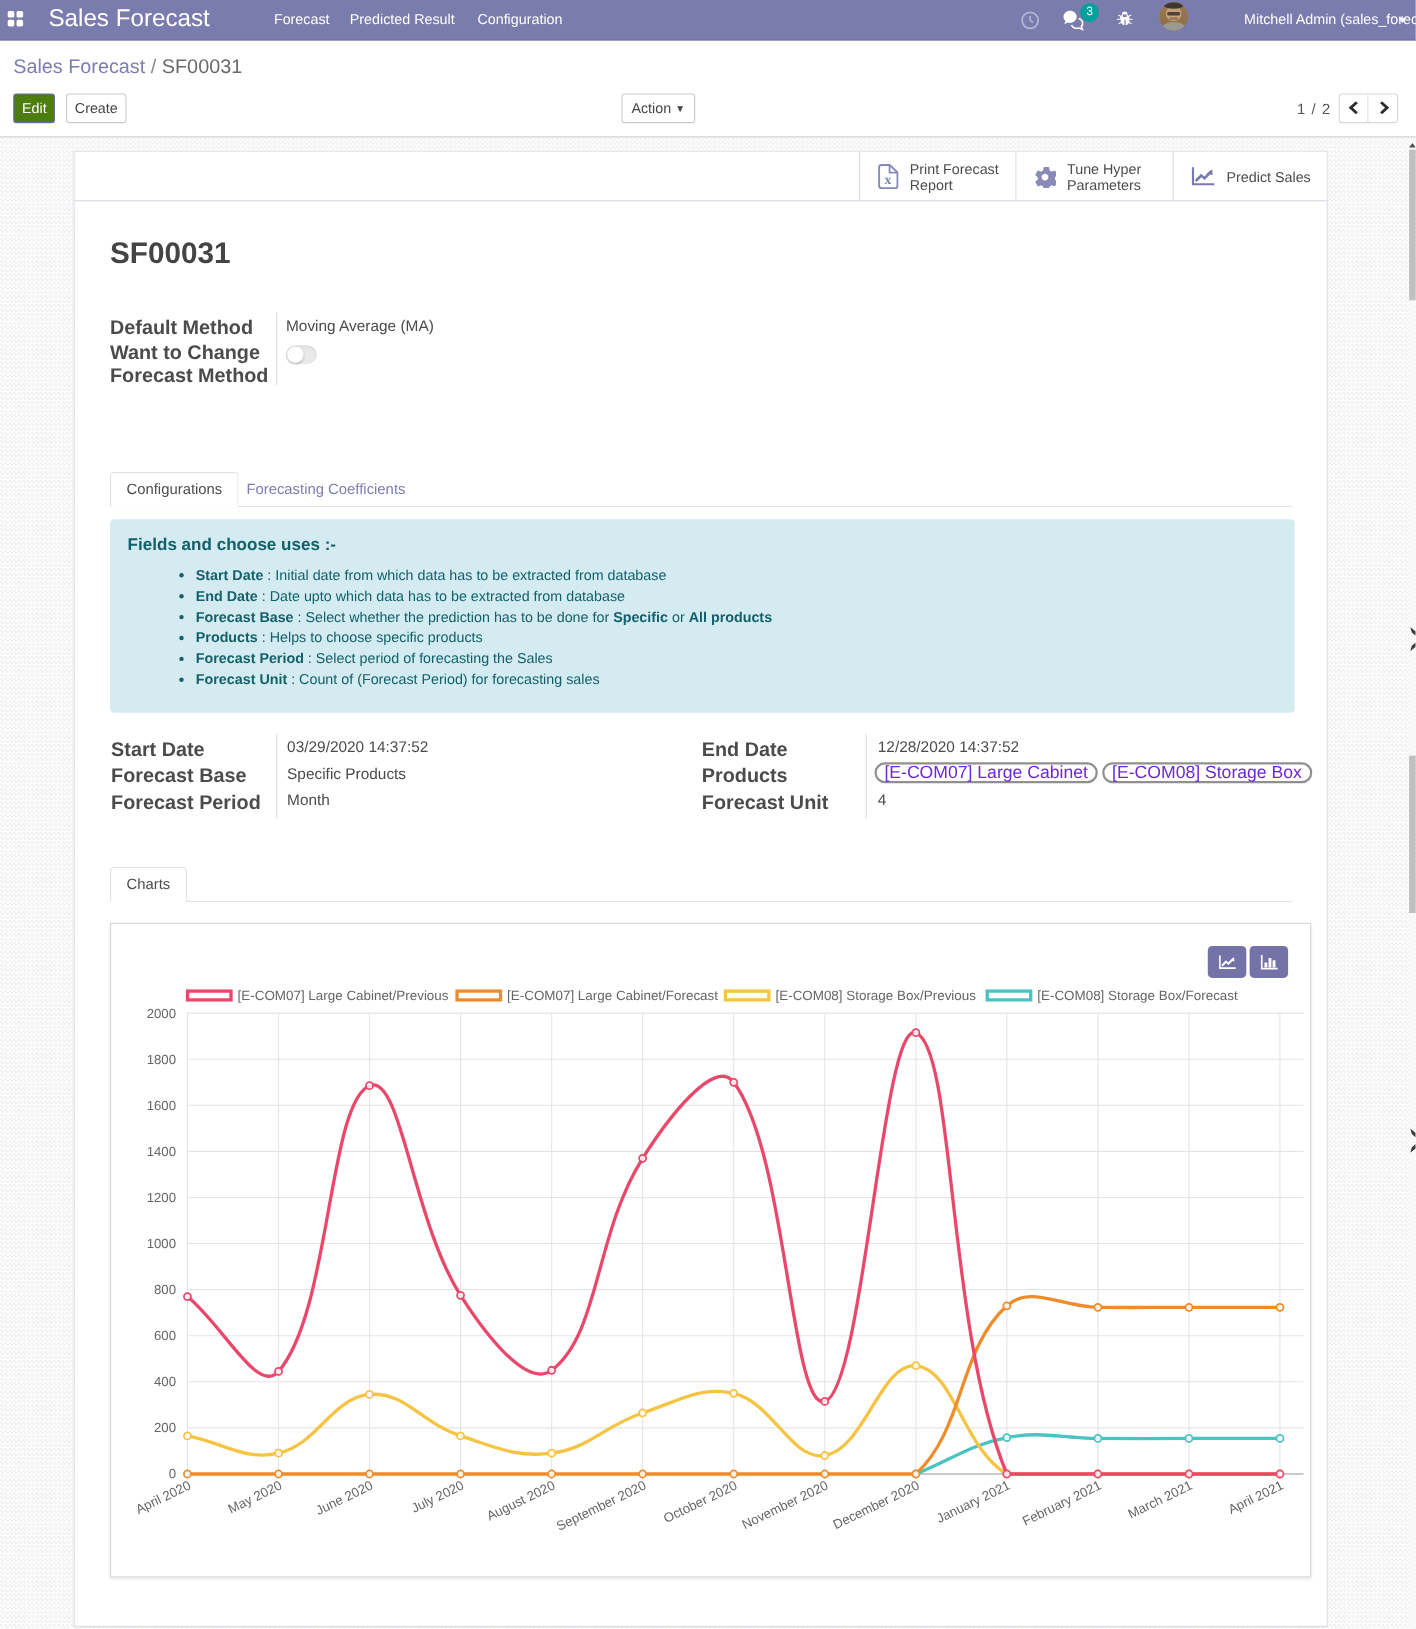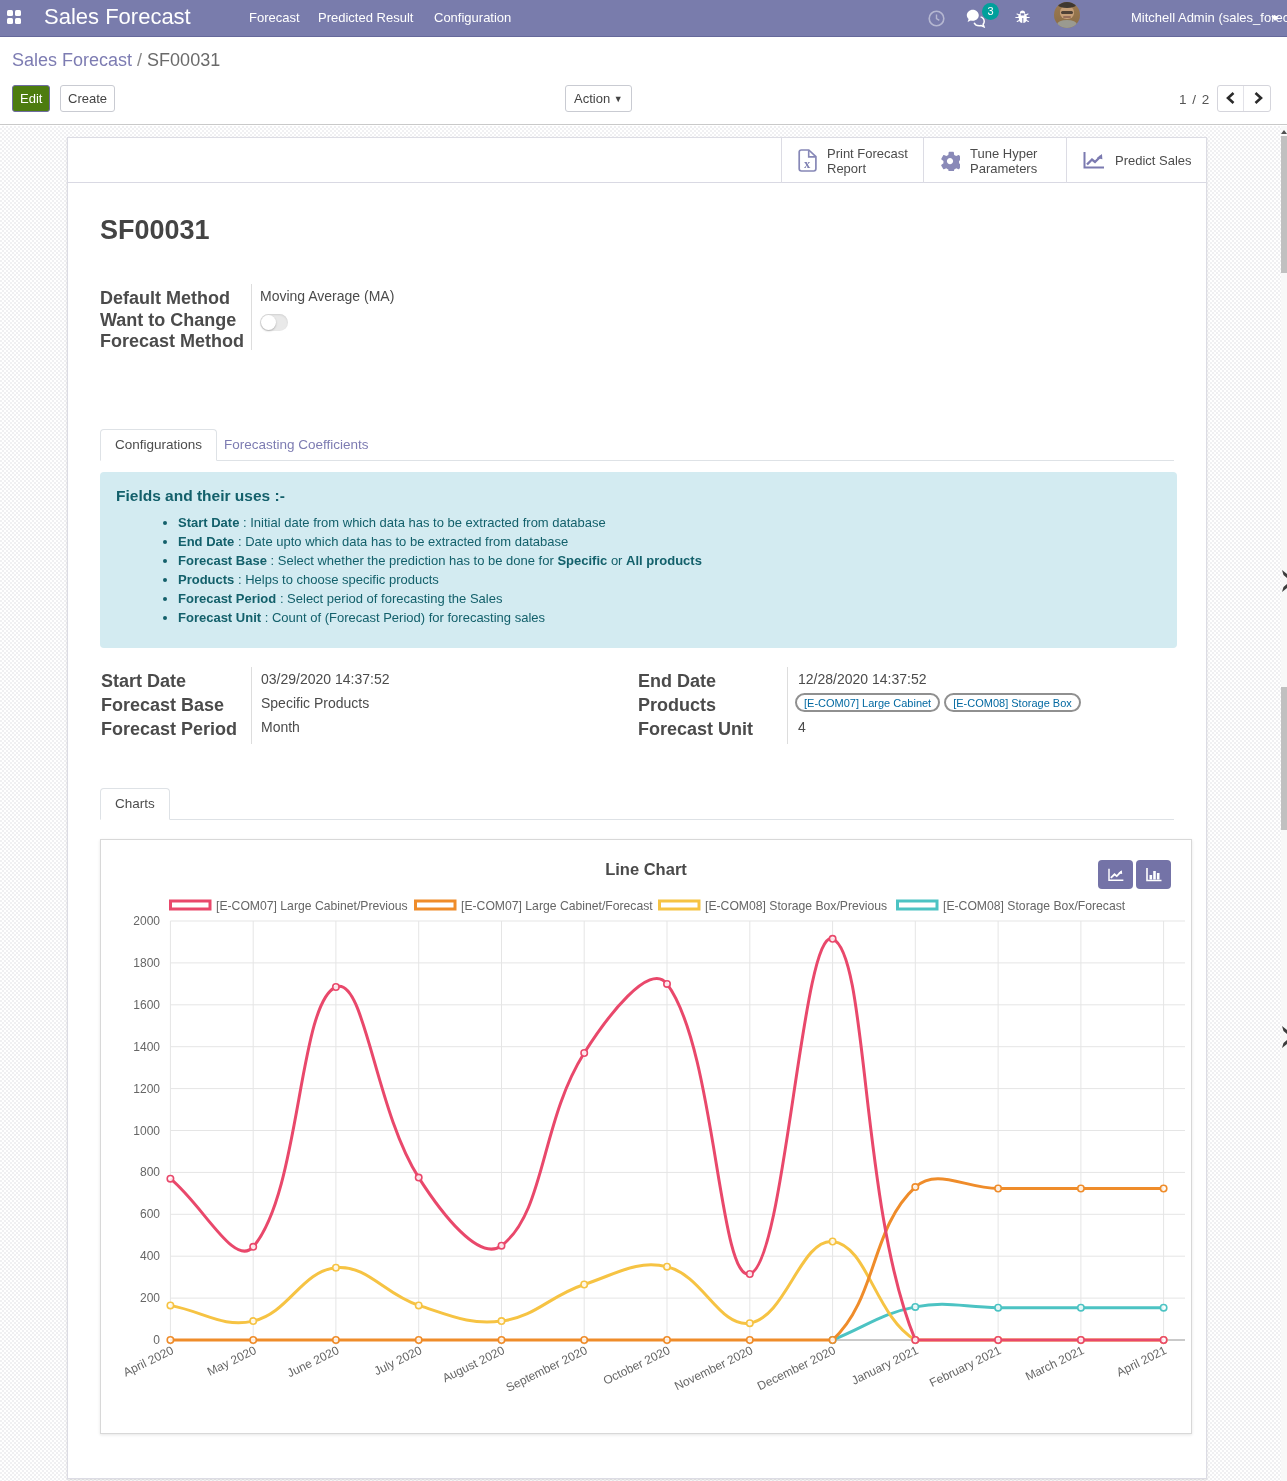--- a/index.html
+++ b/index.html
@@ -45,21 +45,21 @@
 
 .tabrow { position:absolute; left:32px; width:1074px; height:31px; border-bottom:1px solid #dee2e6; }
 .tab-active { position:absolute; left:0; bottom:-1px; background:#fff; border:1px solid #dee2e6; border-bottom-color:#fff; border-radius:4px 4px 0 0; font-size:13.5px; color:#4c4c4c; padding:7px 14px 8px; }
 .tab-idle { position:absolute; bottom:0; font-size:13.5px; color:#7d7cb2; padding:7px 14px 8px; }
 
 #alert { position:absolute; left:32px; top:334px; width:1077px; height:176px; background:#d3ebf1; border-radius:4px; color:#13606b; padding:15px 16px; }
 #alert h3 { font-size:15.5px; font-weight:bold; margin-bottom:10px; }
 #alert ul { margin-left:62px; font-size:13px; }
 #alert li { margin-bottom:3.5px; line-height:15.5px; }
 
-.pill { display:inline-block; border:2px solid #909090; border-radius:11px; color:#0369a1; font-size:11px; padding:0 7px; height:19px; line-height:16px; margin-right:4px; background:#fff; }
+.pill { display:inline-block; border:2px solid #909090; border-radius:11px; color:#6d28d9; font-size:16px; padding:0 7px; height:19px; line-height:16px; margin-right:4px; background:#fff; }
 
 #chartcard { position:absolute; left:32px; top:701px; width:1092px; height:595px; border:1px solid #d8d8d8; background:#fff; box-shadow:0 1px 3px rgba(0,0,0,.1); }
 #charttitle { position:absolute; left:0; top:20px; width:100%; text-align:center; font-size:16.5px; font-weight:bold; color:#4a4a4a; }
 .cbtn { position:absolute; top:20px; width:35px; height:29px; background:#7473a7; border-radius:4px; }
 .cbtn svg { position:absolute; left:50%; top:50%; transform:translate(-50%,-50%); }
 
 #sbtrack { position:absolute; left:1281px; top:126px; width:6px; height:1355px; background:#f8f8f8; }
 .sbthumb { position:absolute; left:1281px; width:6px; background:#c0c0c0; }
 .edgechev { position:absolute; left:1282px; width:5px; height:22px; }
 </style>
@@ -155,21 +155,21 @@
   <div class="fval abs" style="left:192px;top:150px;">Moving Average (MA)</div>
   <div class="flabel abs" style="left:32px;top:172px;width:150px;line-height:21px;">Want to Change Forecast Method</div>
   <div id="toggle" style="left:192px;top:176px;"></div>
 
   <div class="tabrow" style="top:292px;">
     <div class="tab-active" style="left:0;">Configurations</div>
     <div class="tab-idle" style="left:110px;">Forecasting Coefficients</div>
   </div>
 
   <div id="alert">
-    <h3>Fields and their uses :-</h3>
+    <h3>Fields and choose uses :-</h3>
     <ul>
       <li><b>Start Date</b> : Initial date from which data has to be extracted from database</li>
       <li><b>End Date</b> : Date upto which data has to be extracted from database</li>
       <li><b>Forecast Base</b> : Select whether the prediction has to be done for <b>Specific</b> or <b>All products</b></li>
       <li><b>Products</b> : Helps to choose specific products</li>
       <li><b>Forecast Period</b> : Select period of forecasting the Sales</li>
       <li><b>Forecast Unit</b> : Count of (Forecast Period) for forecasting sales</li>
     </ul>
   </div>
 
@@ -186,21 +186,20 @@
   <div class="flabel abs" style="left:570px;top:557px;">Products</div>
   <div class="abs" style="left:727px;top:555px;"><span class="pill">[E-COM07] Large Cabinet</span><span class="pill">[E-COM08] Storage Box</span></div>
   <div class="flabel abs" style="left:570px;top:581px;">Forecast Unit</div>
   <div class="fval abs" style="left:730px;top:581px;">4</div>
 
   <div class="tabrow" style="top:651px;">
     <div class="tab-active" style="left:0;">Charts</div>
   </div>
 
   <div id="chartcard">
-    <div id="charttitle">Line Chart</div>
     <div class="cbtn" style="left:997px;">
           <svg width="17" height="14" viewBox="0 0 22 19">
             <path d="M1.5 1v15.5H21" fill="none" stroke="#fff" stroke-width="2"></path>
             <path d="M4 13.5 L9 8.5 L12 11 L18 5" fill="none" stroke="#fff" stroke-width="2.4"></path>
             <path d="M18.8 2.8 L19.6 8 L14 7.2 Z" fill="#fff" transform="rotate(4 17 5)"></path>
           </svg>
         </div>
     <div class="cbtn" style="left:1035px;">
           <svg width="16" height="14" viewBox="0 0 16 14">
             <path d="M1 0v12.5h14.5" fill="none" stroke="#fff" stroke-width="1.6"></path>

